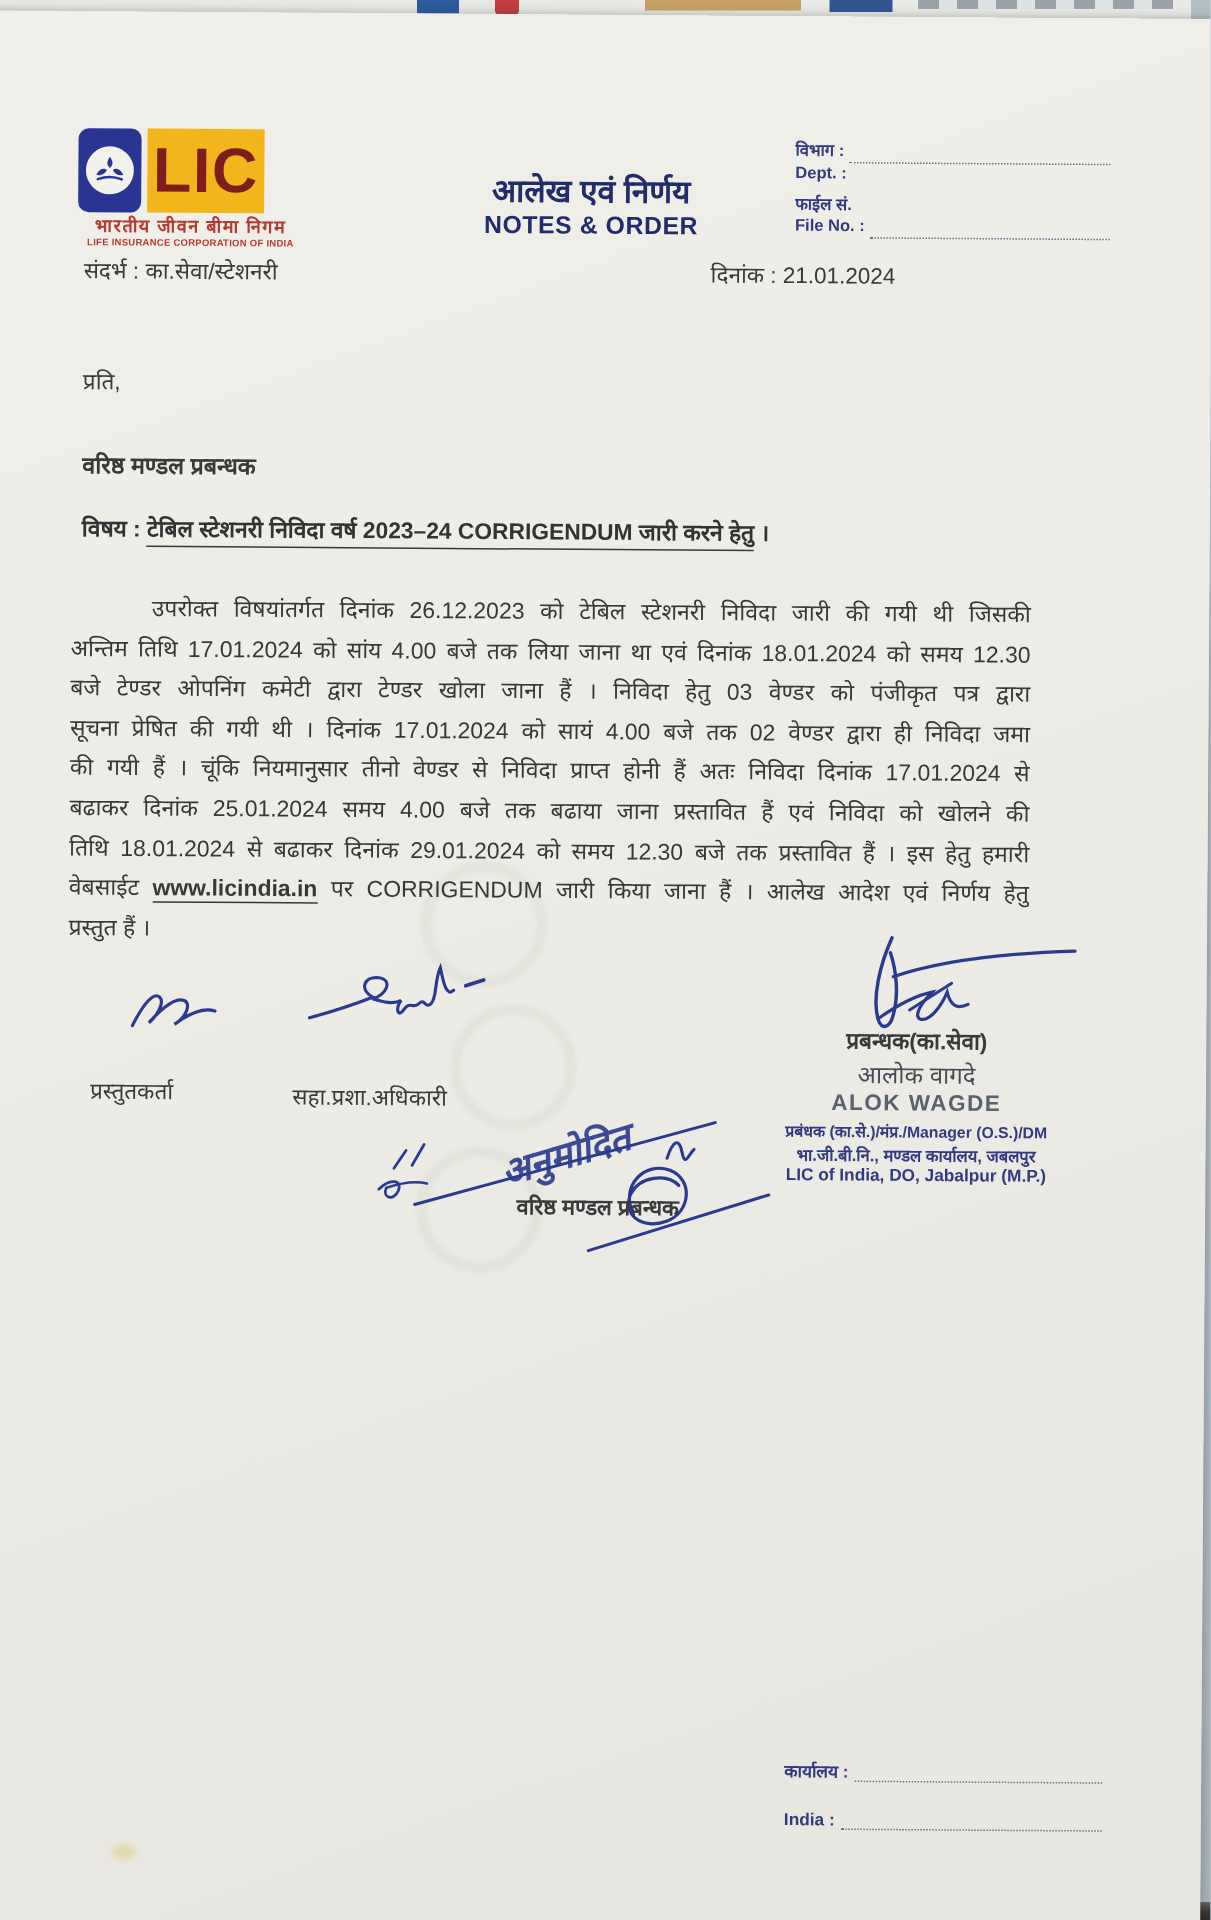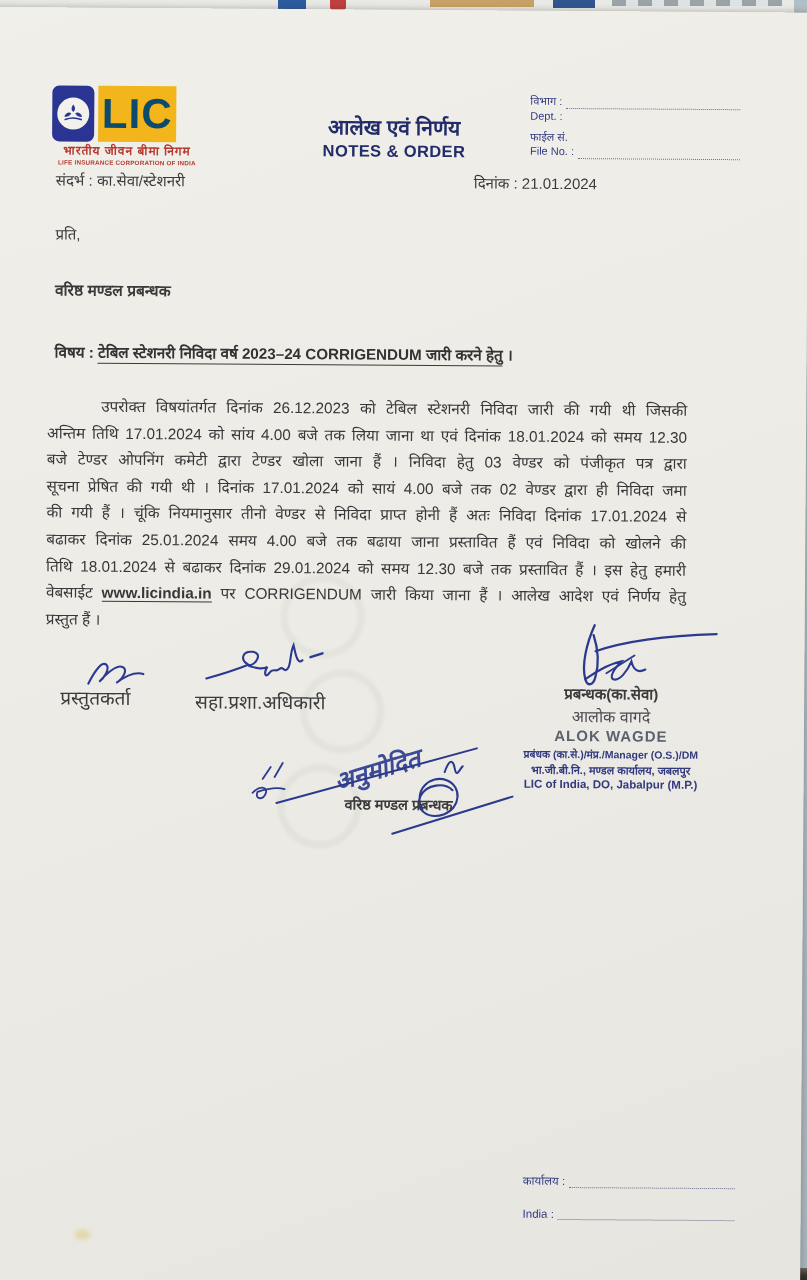--- a/index.html
+++ b/index.html
@@ -28,57 +28,57 @@
   .em6{top:408px;height:40px;width:7px;background:repeating-linear-gradient(180deg,#56616b 0 3px,#9fabb1 3px 6px);}
   .bottom-strip{position:absolute;left:0;bottom:0;width:807px;height:12px;background:linear-gradient(180deg,#6b645e 0%,#3a3531 55%,#2e2a27 100%);}
   
   .paper{
     position:absolute;left:-5px;top:7px;width:814px;height:1286px;
     background:linear-gradient(160deg,#f0efe9 0%,#edebe5 50%,#e7e5df 100%);
     transform:rotate(0.4deg);transform-origin:top left;
     box-shadow:0 0 7px rgba(40,40,40,.35);
   }
   .abs{position:absolute;}
-  .body-col{color:#3a3a3c;}
+  .body-col{color:#3a3a3c;margin-top:20px;}
   
   .logo-wrap{left:58px;top:78px;width:150px;}
   .logo-row{display:flex;align-items:stretch;height:56px;}
   .logo-emblem{width:42px;background:#2a3492;border-radius:7px;display:flex;align-items:center;justify-content:center;}
   .emblem-circle{width:32px;height:32px;border-radius:50%;background:#f2f1ec;display:flex;align-items:center;justify-content:center;}
   .logo-lic{width:78px;margin-left:4px;background:#f2b51b;display:flex;align-items:center;justify-content:center;
-    color:#0c4a6e;font-weight:bold;font-size:42px;letter-spacing:1px;font-family:"Liberation Sans",sans-serif;}
+    color:#7f1d1d;font-weight:bold;font-size:42px;letter-spacing:1px;font-family:"Liberation Sans",sans-serif;}
   .logo-lines{margin-top:3px;color:#b63a31;text-align:center;line-height:1.15;}
   .logo-hindi{font-size:12px;font-weight:bold;letter-spacing:1px;}
   .logo-eng{font-size:6.3px;font-weight:bold;letter-spacing:.2px;}
   
   .title-block{left:300px;top:103px;width:200px;text-align:center;color:#222c6b;}
   .title-hi{font-size:21px;font-weight:bold;}
   .title-en{font-size:16.5px;font-weight:bold;letter-spacing:.4px;margin-top:1px;}
   
   .fields{left:536px;top:84px;width:210px;font-size:11px;color:#323a80;line-height:1.25;}
   .frow{display:flex;align-items:flex-end;}
-  .flabel{font-weight:normal;white-space:nowrap;}
+  .flabel{font-weight:bold;white-space:nowrap;}
   .dotline{flex:1;border-bottom:1px dotted #6b6f8a;margin-left:4px;height:11px;}
   .frow+.frow{margin-top:1px;}
   .fgap{height:7px;}
   
   .ref-row{left:62px;top:162px;width:690px;font-size:15px;color:#3a3a3c;}
   .date-span{position:absolute;left:418px;top:0;}
   
   .salutation{left:62px;top:216px;font-size:15px;}
   .addressee{left:62px;top:271px;font-size:15.5px;font-weight:bold;}
   .subject{left:62px;top:334px;font-size:15.2px;font-weight:bold;color:#333335;}
   .subject .u{border-bottom:1.6px solid #3a3a3c;padding-bottom:2px;}
   .bodytext{left:55px;top:386px;width:640px;font-size:15.3px;line-height:26.6px;color:#38383a;}
   .bline{text-align:justify;text-align-last:justify;white-space:normal;}
   .bline.first{text-indent:54px;}
   .bline.last{text-align:left;text-align-last:left;}
   .weblink{font-weight:bold;border-bottom:1.5px solid #38383a;}
   
-  .sig-label{font-size:19px;color:#3a3a3c;}
+  .sig-label{font-size:15px;color:#3a3a3c;margin-top:32px;}
   .sig-presenter-svg{left:92px;top:644px;}
   .sig-presenter-label{left:70px;top:677px;}
   .sig-aao-svg{left:212px;top:630px;}
   .sig-aao-label{left:205px;top:680px;}
   .sig-manager-svg{left:558px;top:608px;}
   .mgr-block{left:498px;top:672px;width:246px;text-align:center;}
   .mgr-title{font-size:15px;font-weight:bold;color:#3a3a3c;}
   .mgr-name-hi{font-size:16px;color:#4a4a55;margin-top:2px;}
   .mgr-name-en{font-size:15px;font-weight:bold;color:#5a626e;letter-spacing:1px;}
   .mgr-desig{font-size:10.5px;font-weight:bold;color:#323a80;margin-top:3px;}

